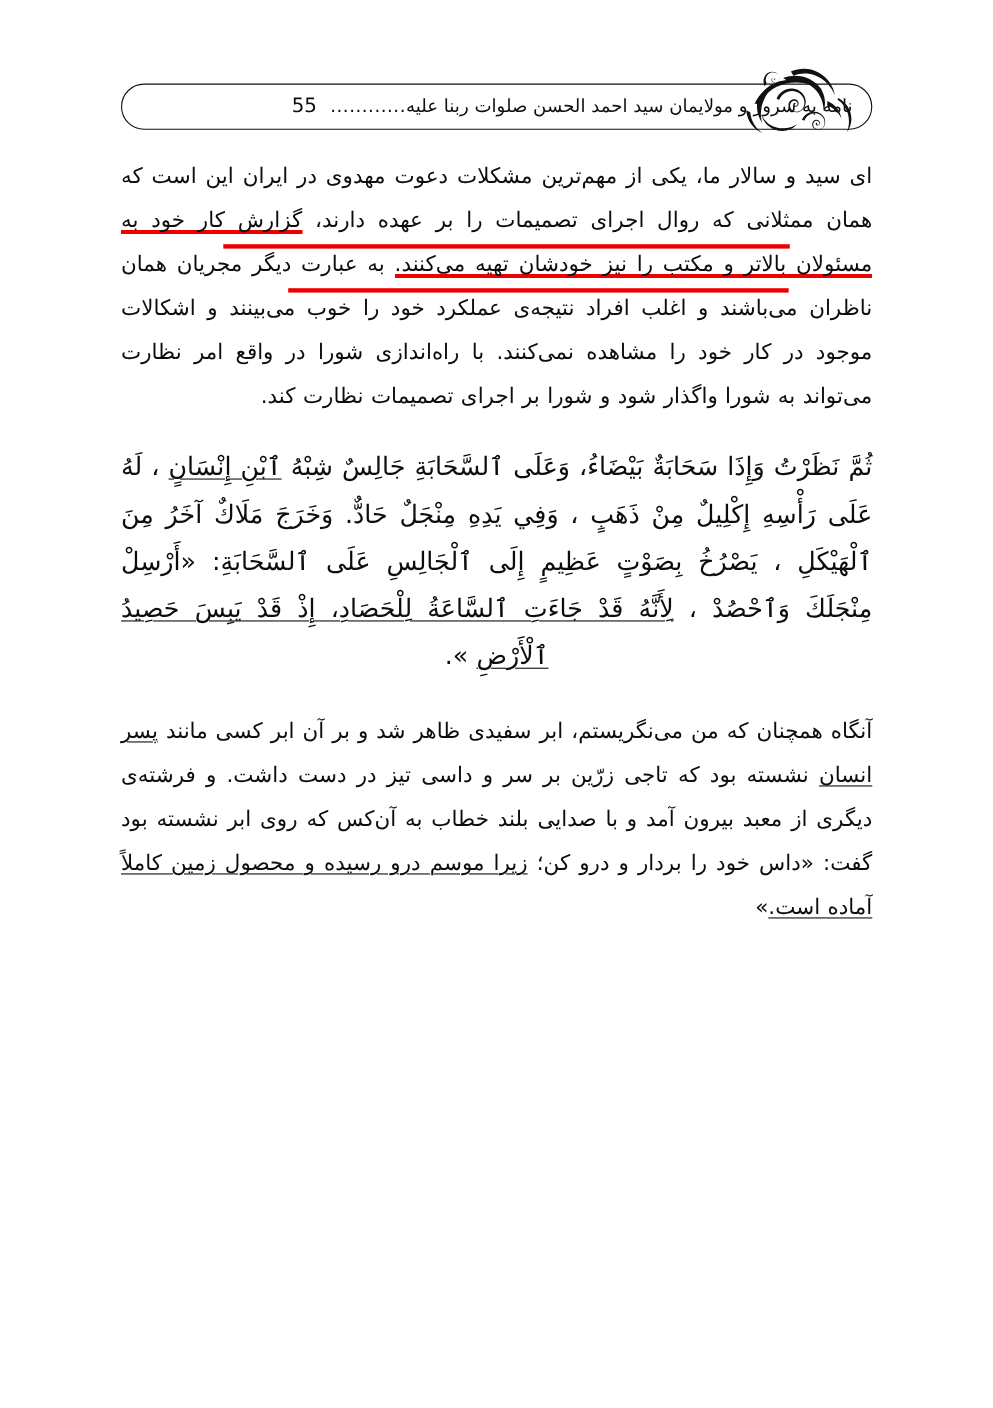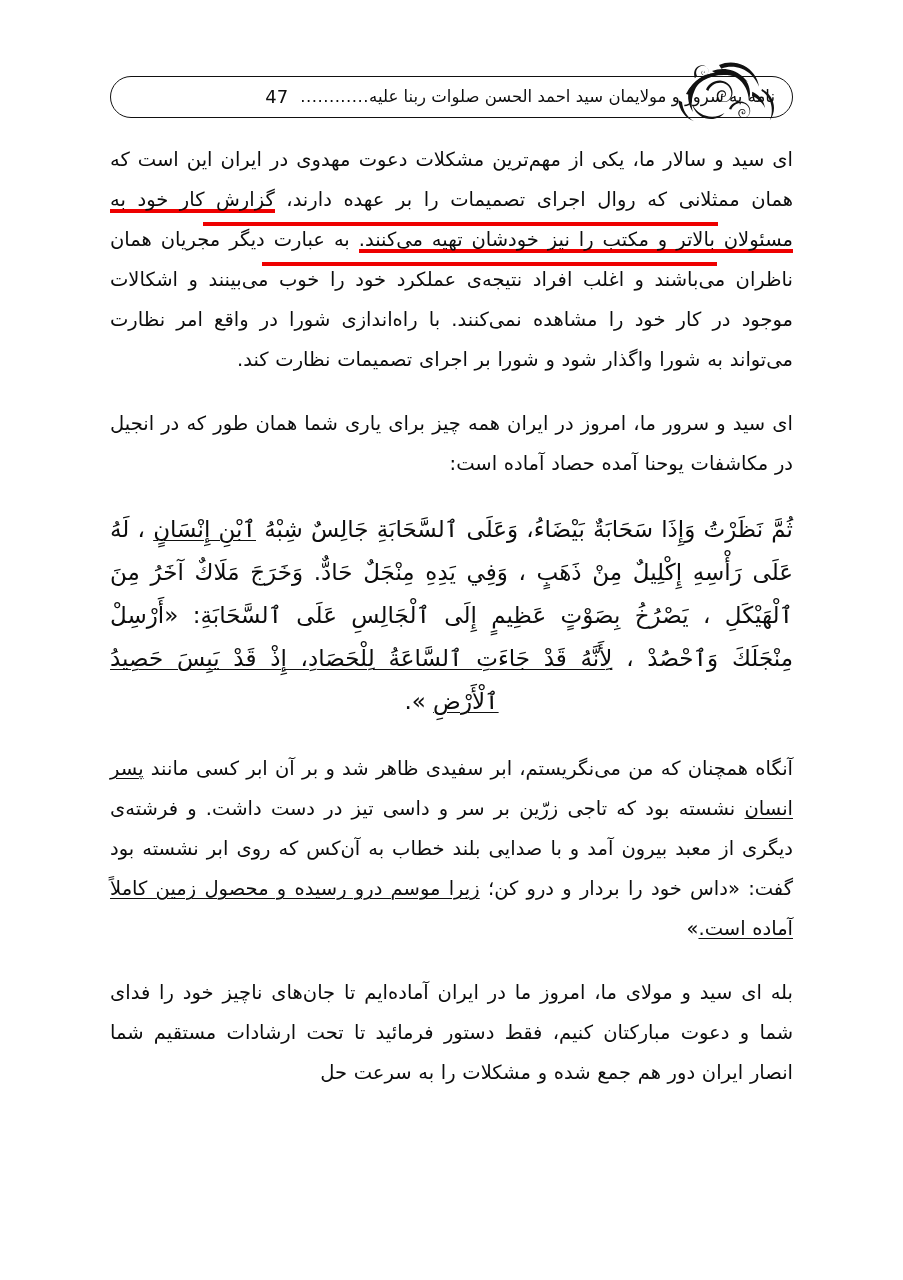--- a/index.html
+++ b/index.html
@@ -147,21 +147,21 @@
 
 <div class="page">
 
   <div class="header-zone">
 
     <div class="header-bar"></div>
 
     <div class="header-text">
       <span class="header-title">نامه به سرور و مولایمان سید احمد الحسن صلوات ربنا علیه</span>
       <span class="header-dots">............</span>
-      <span class="header-pagenum">47</span>
+      <span class="header-pagenum">55</span>
     </div>
 
     <div class="header-ornament">
       <svg viewBox="0 0 116 80" width="116" height="80" aria-hidden="true">
         <g fill="#111111">
           <path d="M30 24c-2.6-5.1 1.2-10.4 6.1-10.2 3.3.1 5.6 2.6 5.4 5.5-.2 2.4-2 4-4 3.8-1.6-.1-2.7-1.3-2.6-2.7.1-1.1.9-1.8 1.8-1.7.7.1 1.1.6 1.1 1.2 0 .5-.3.9-.8.9-.3 0-.5-.2-.6-.5.5.3 1-.1 1-.6 0-.6-.5-1-1.2-1-1 0-1.8.9-1.8 2 0 1.6 1.4 2.7 3.1 2.7 2.2 0 3.9-1.9 3.9-4.4 0-3.3-2.8-5.8-6.3-5.8-4.6 0-8 3.8-8 8.9 0 1.5.3 2.9.8 4.2l2.1-2.3z"></path>
           <path d="M19 42c7-14 20-22 36-22 11 0 20 4 26 10-7-4.5-15-7-24-7-16 0-28 8-34 20l-4-1z"></path>
           <path d="M45 19c10-4 22-2 30 5 5.4 4.8 8 11 8 17.6 0 2.6-.4 5-1.2 7.2-.2-9.6-4.4-17.8-11.8-22.8-6-4-13.5-5.4-20.6-4.2l-4.4-2.8z"></path>
           <path d="M22 38c5-9 13-15 23-16.5-8 3.4-14 9.4-17.5 17.2-2.4 5.4-3.3 11.2-2.6 16.6.2 1.7.6 3.2 1.1 4.6-4.5-6.4-6-14.6-4-21.9z"></path>
           <path d="M39 37.5c2.6-5.8 8.2-9.4 14.4-9 6.9.5 12.1 5.8 12.1 12.2 0 5.3-3.8 9.4-8.7 9.4-4 0-7-2.9-7-6.6 0-3 2.3-5.3 5.2-5.3 2.3 0 4 1.7 4 3.9 0 1.7-1.2 3-2.8 3-1.2 0-2.1-.9-2.1-2 0-.8.6-1.4 1.3-1.4.5 0 .9.3 1 .8-.5-.2-1.1.1-1.1.7 0 .6.5 1 1.1 1 1 0 1.7-.8 1.7-1.9 0-1.6-1.3-2.8-3-2.8-2.2 0-3.9 1.9-3.9 4.4 0 3.2 2.5 5.6 5.9 5.6 4.1 0 7.2-3.5 7.2-8.1 0-5.6-4.5-10.2-10.4-10.6-5.5-.4-10.4 2.9-12.6 8.1l-2.3-1.4z"></path>
@@ -175,34 +175,28 @@
       </svg>
     </div>
   </div>
 
   <div class="content">
 
     <p class="para">
       <span>ای سید و سالار ما، یکی از مهم‌ترین مشکلات دعوت مهدوی در ایران این است که همان ممثلانی که روال اجرای تصمیمات را بر عهده دارند، </span><span class="u-red">گزارش کار خود به مسئولان بالاتر و مکتب را نیز خودشان تهیه می‌کنند.</span><span> به عبارت دیگر مجریان همان ناظران می‌باشند و اغلب افراد نتیجه‌ی عملکرد خود را خوب می‌بینند و اشکالات موجود در کار خود را مشاهده نمی‌کنند. با راه‌اندازی شورا در واقع امر نظارت می‌تواند به شورا واگذار شود و شورا بر اجرای تصمیمات نظارت کند.</span>
     </p>
 
-    <p class="para">
-      <span>ای سید و سرور ما، امروز در ایران همه چیز برای یاری شما همان طور که در انجیل در مکاشفات یوحنا آمده حصاد آماده است:</span>
-    </p>
 
     <p class="quote-ar">
       <span>ثُمَّ نَظَرْتُ وَإِذَا سَحَابَةٌ بَيْضَاءُ، وَعَلَى ٱلسَّحَابَةِ جَالِسٌ شِبْهُ </span><span class="u-black">ٱبْنِ إِنْسَانٍ</span><span> ، لَهُ عَلَى رَأْسِهِ إِكْلِيلٌ مِنْ ذَهَبٍ ، وَفِي يَدِهِ مِنْجَلٌ حَادٌّ. وَخَرَجَ مَلَاكٌ آخَرُ مِنَ ٱلْهَيْكَلِ ، يَصْرُخُ بِصَوْتٍ عَظِيمٍ إِلَى ٱلْجَالِسِ عَلَى ٱلسَّحَابَةِ: «أَرْسِلْ مِنْجَلَكَ وَٱحْصُدْ ، </span><span class="u-black">لِأَنَّهُ قَدْ جَاءَتِ ٱلسَّاعَةُ لِلْحَصَادِ، إِذْ قَدْ يَبِسَ حَصِيدُ ٱلْأَرْضِ</span><span> ».</span>
     </p>
 
     <p class="para">
       <span>آنگاه همچنان که من می‌نگریستم، ابر سفیدی ظاهر شد و بر آن ابر کسی مانند </span><span class="u-black">پسر انسان</span><span> نشسته بود که تاجی زرّین بر سر و داسی تیز در دست داشت. و فرشته‌ی دیگری از معبد بیرون آمد و با صدایی بلند خطاب به آن‌کس که روی ابر نشسته بود گفت: «داس خود را بردار و درو کن؛ </span><span class="u-black">زیرا موسم درو رسیده و محصول زمین کاملاً آماده است.</span><span>»</span>
     </p>
 
-    <p class="para">
-      <span>بله ای سید و مولای ما، امروز ما در ایران آماده‌ایم تا جان‌های ناچیز خود را فدای شما و دعوت مبارکتان کنیم، فقط دستور فرمائید تا تحت ارشادات مستقیم شما انصار ایران  دور هم جمع شده و مشکلات را به سرعت حل</span>
-    </p>
 
   </div>
 
   <div class="red-rule" style="top: 222px; right: 185px; width: 515px; background: rgb(238, 0, 0);"></div>
   <div class="red-rule" style="top: 262px; right: 186px; width: 455px; background: rgb(238, 0, 0);"></div>
 
 </div>
 
 </body></html>

